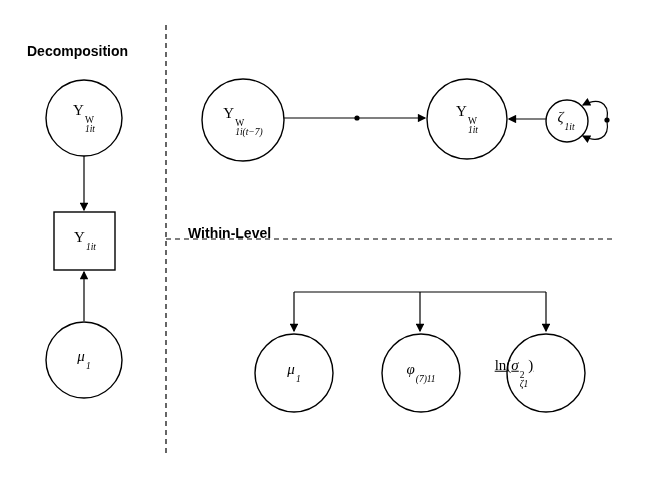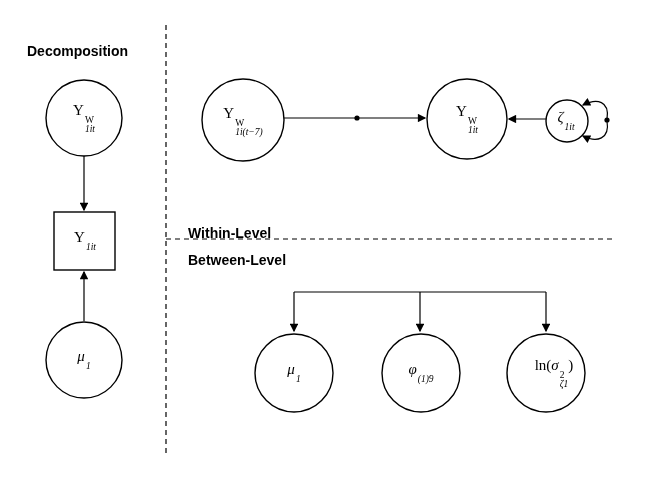--- a/index.html
+++ b/index.html
@@ -76,21 +76,20 @@
     <line x1="294" y1="292" x2="294" y2="331" stroke="#000000" stroke-width="1.2" marker-end="url(#arrow)"></line>
     <line x1="420" y1="292" x2="420" y2="331" stroke="#000000" stroke-width="1.2" marker-end="url(#arrow)"></line>
     <line x1="546" y1="292" x2="546" y2="331" stroke="#000000" stroke-width="1.2" marker-end="url(#arrow)"></line>
     <circle cx="294" cy="373" r="39" fill="none" stroke="#000000" stroke-width="1.4"></circle>
     <circle cx="421" cy="373" r="39" fill="none" stroke="#000000" stroke-width="1.4"></circle>
     <circle cx="546" cy="373" r="39" fill="none" stroke="#000000" stroke-width="1.4"></circle>
   </svg>
 
   <div class="section-title" style="left:27px; top:44px;">Decomposition</div>
   <div class="section-title" style="left:188px; top:226px;">Within-Level</div>
-  <div class="section-title" style="left:188px; top:253px;">Between-Level</div>
 
   <div class="nodelabel" style="left:84px; top:118px;"><span>Y</span><span class="ss">
         <span class="sup">W</span>
         <span class="sub">1it</span>
       </span></div>
 
   <div class="nodelabel" style="left:85px; top:241px;"><span>Y</span><span class="ss">
         <span class="sub">1it</span>
       </span></div>
 
@@ -110,21 +109,21 @@
 
   <div class="nodelabel" style="left:566px; top:121px;"><span class="it">ζ</span><span class="ss">
         <span class="sub">1it</span>
       </span></div>
 
   <div class="nodelabel" style="left:294px; top:373px;"><span class="it">μ</span><span class="ss">
         <span class="sub">1</span>
       </span></div>
 
   <div class="nodelabel" style="left:421px; top:373px;"><span class="it">φ</span><span class="ss">
-        <span class="sub">(1)9</span>
+        <span class="sub">(7)11</span>
       </span></div>
 
-  <div class="nodelabel" style="left:554px; top:373px;"><span>ln(</span><span class="it">σ</span><span class="ss">
+  <div class="nodelabel" style="left:514px; top:373px;text-decoration:underline;"><span>ln(</span><span class="it">σ</span><span class="ss">
         <span class="sup">2</span>
         <span class="sub">ζ1</span>
       </span><span>)</span></div>
 
 </div>
 
 </body></html>

